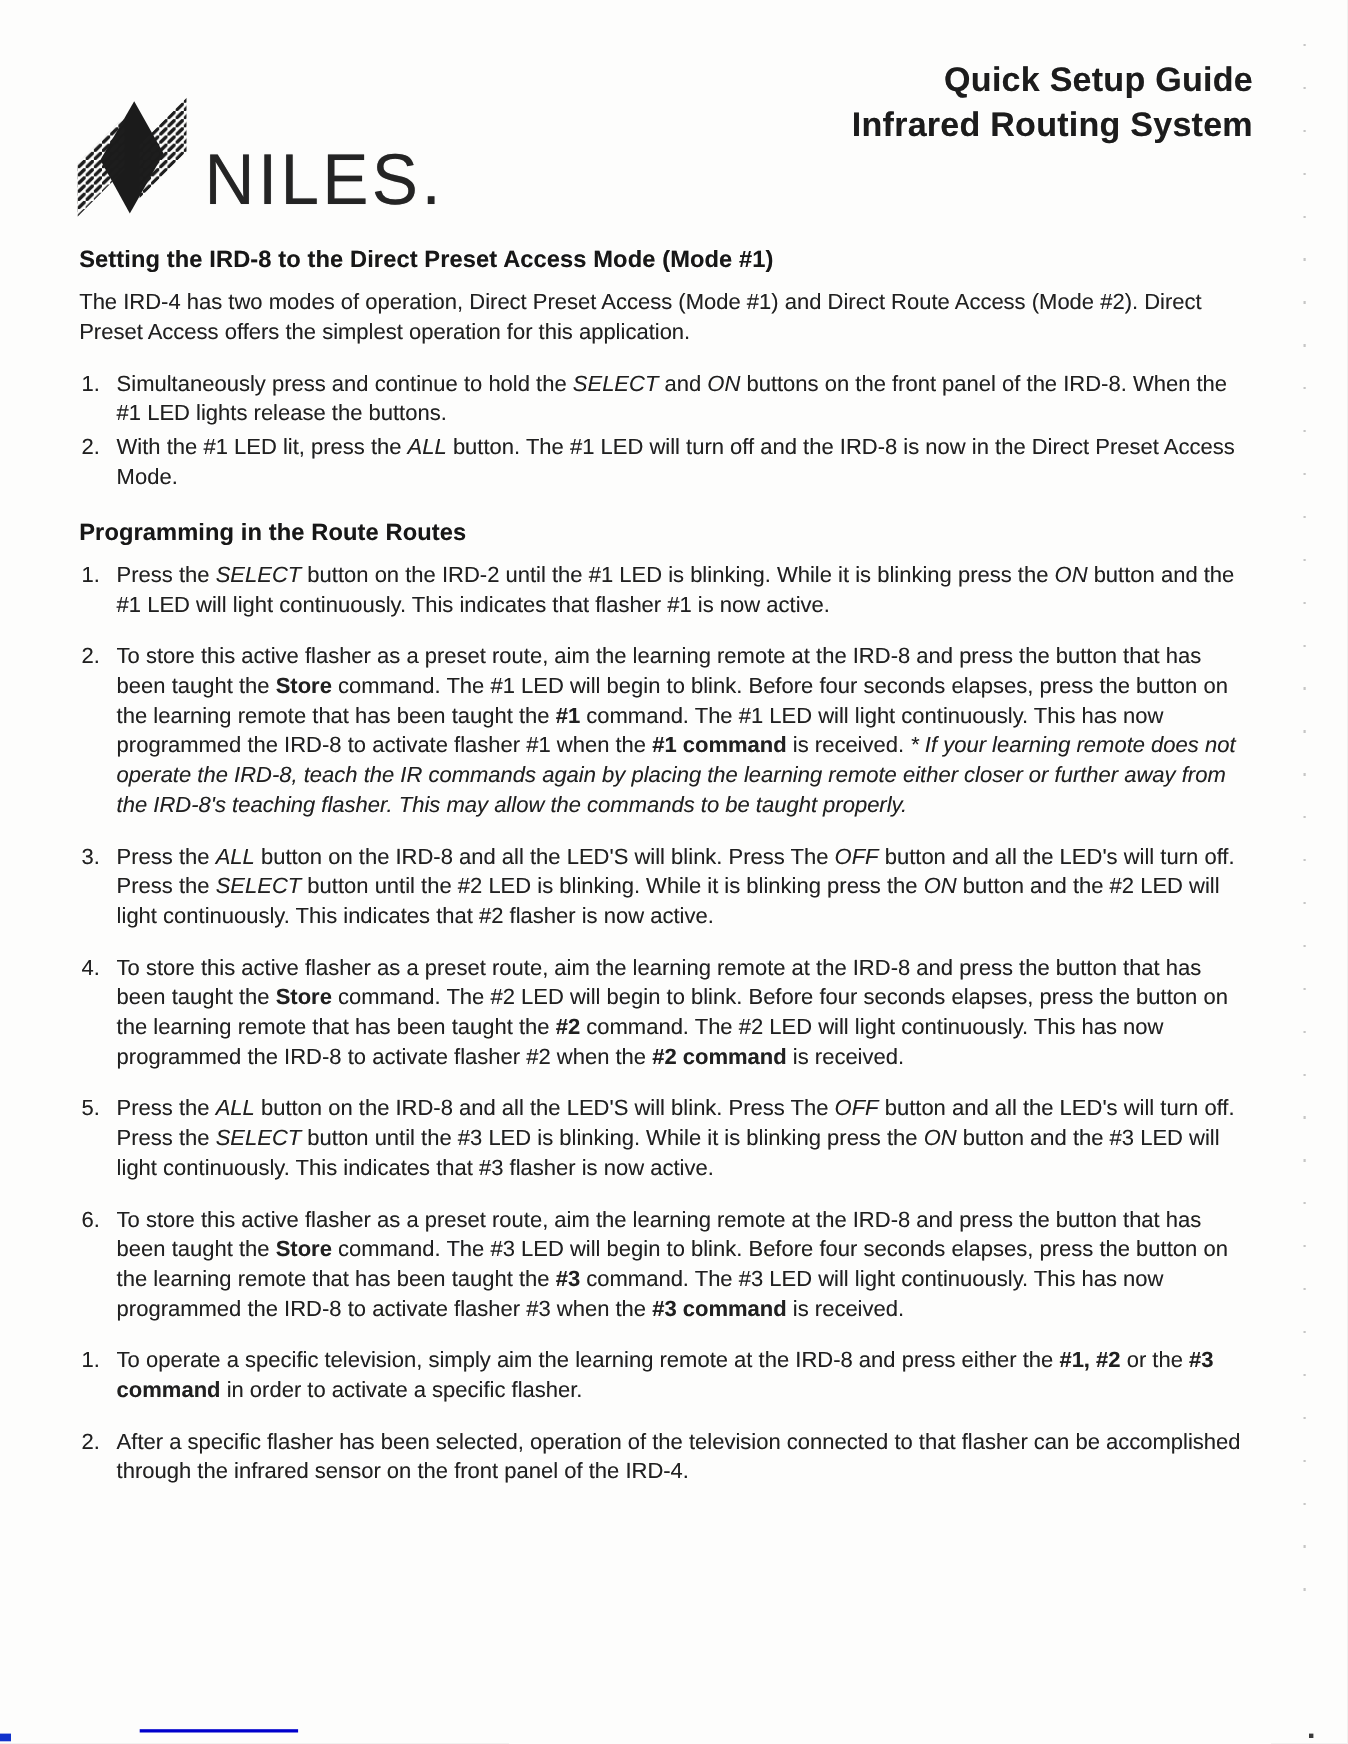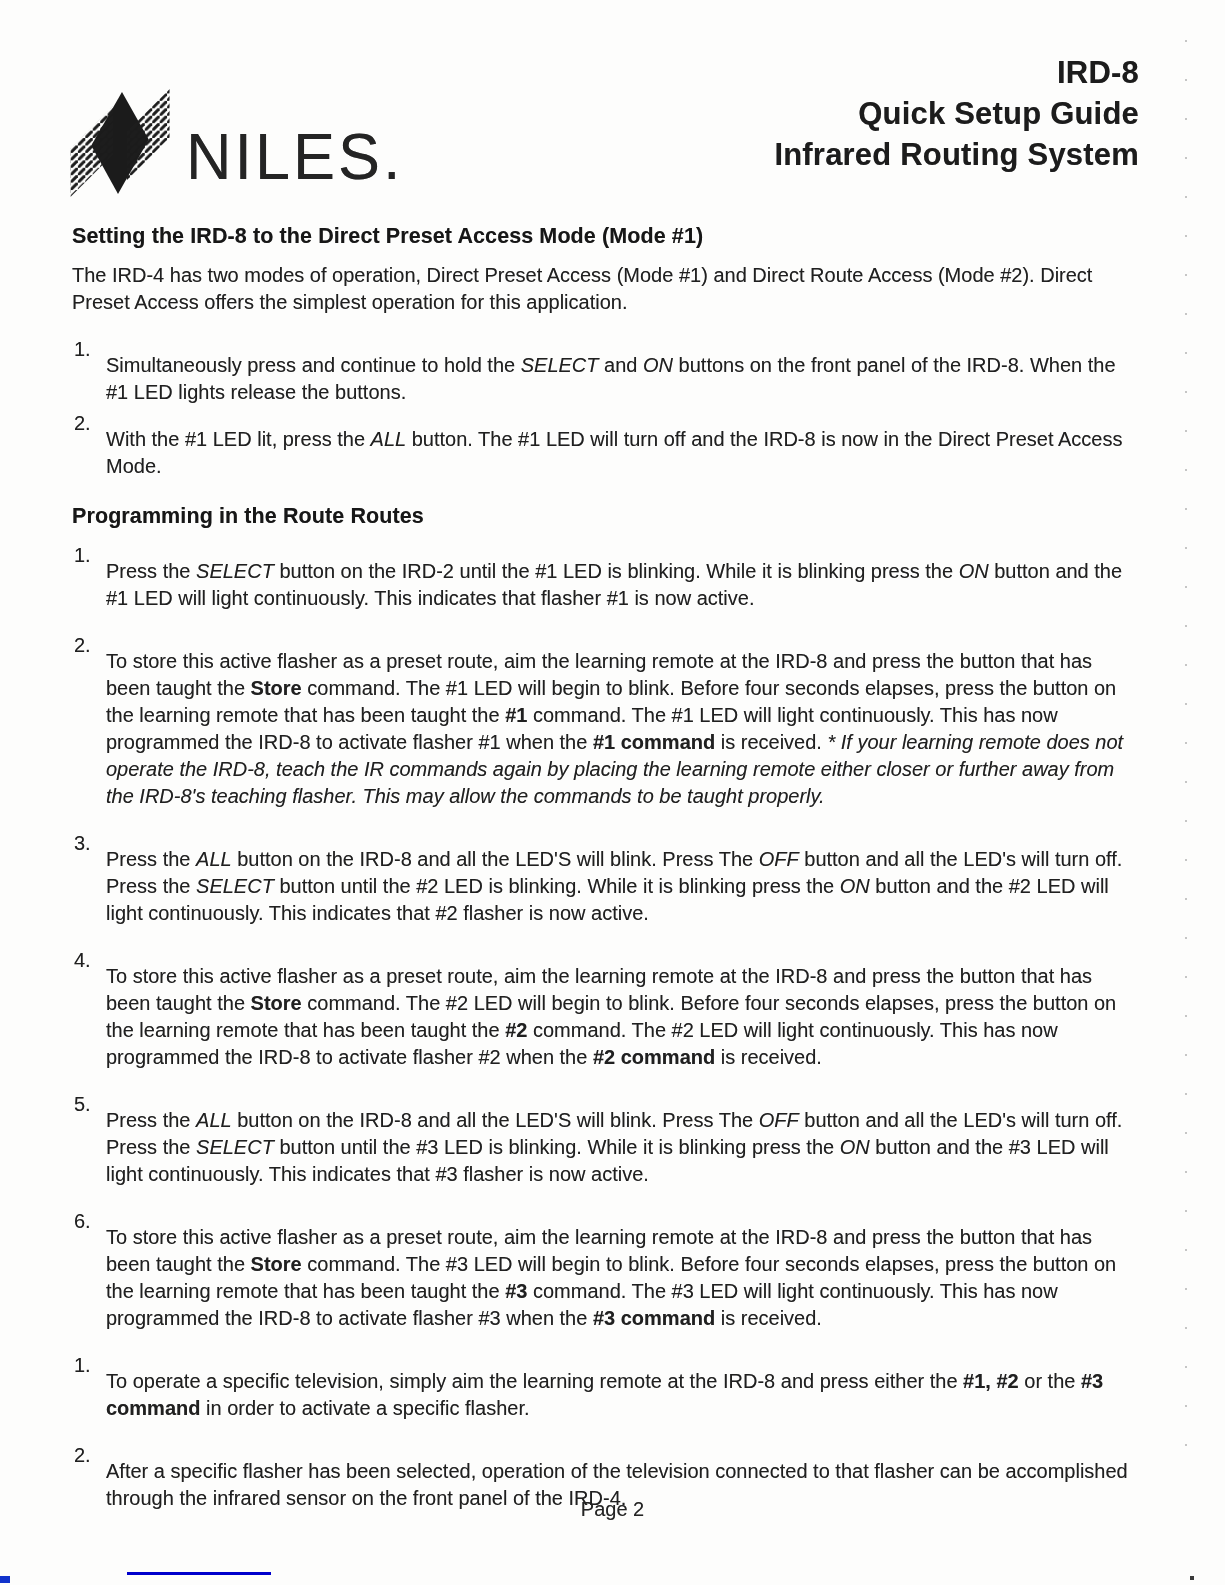--- a/index.html
+++ b/index.html
@@ -10,21 +10,21 @@
     font-family:"Liberation Sans",sans-serif;
     color:#202020;
     overflow:hidden;
     margin:0 auto;
   }
   
   .header{
     display:flex;justify-content:space-between;align-items:flex-start;
     padding:52px 86px 0 70px;
   }
-  .brand{display:flex;align-items:center;margin-top:34px;}
+  .brand{display:flex;align-items:flex-end;margin-top:34px;}
   .brand-mark{width:100px;height:114px;flex:none;}
   .brand-word{
     font-size:63px;letter-spacing:3px;font-weight:400;
     color:#242424;margin-left:16px;margin-top:26px;
     transform:scaleY(1.04);
     text-shadow:0 0 .6px rgba(0,0,0,.45);
   }
   .title-block{
     text-align:right;font-weight:bold;font-size:31px;line-height:41px;
     color:#1c1c1c;letter-spacing:.2px;
@@ -42,21 +42,21 @@
     text-shadow:0 0 .4px rgba(0,0,0,.3);
   }
   .list{margin:0;}
   .list-item{
     display:flex;font-size:20px;line-height:27px;
     text-shadow:0 0 .4px rgba(0,0,0,.3);
   }
   .list.tight .list-item{margin-bottom:4px;}
   .list.spaced .list-item{margin-bottom:20px;}
   .item-num{flex:none;width:36px;padding-left:4px;box-sizing:border-box;}
-  .item-body{flex:1;margin-top:16px;}
+  .item-body{flex:1;}
   .run-i{font-style:italic;}
   .run-b{font-weight:bold;}
   
   .footer{
     position:absolute;left:0;top:1498px;width:100%;
     text-align:center;font-size:20px;color:#242424;
     text-shadow:0 0 .4px rgba(0,0,0,.3);
   }
   
   .edge-dots{
@@ -80,21 +80,20 @@
             <path d="M-1,8.5 L8.5,-1" stroke="#1d1d1d" stroke-width="3.1"></path>
           </pattern>
         </defs>
         <polygon points="52,6 79,54 48,109 21,60" fill="#1b1b1b"></polygon>
         <polygon points="0,63 43,20 43,69 0,112" fill="url(#hatch)"></polygon>
         <polygon points="57,46 100,3 100,52 57,95" fill="url(#hatch)"></polygon>
       </svg>
       <div class="brand-word">NILES.</div>
     </div>
     <div class="title-block">
-      <div>IRD-8</div>
       <div>Quick Setup Guide</div>
       <div>Infrared Routing System</div>
     </div>
   </div>
 
   <div class="content">
 
     <div class="section">
       <div class="sec-heading">Setting the IRD-8 to the Direct Preset Access Mode (Mode #1)</div>
       <p class="intro">The IRD-4 has two modes of operation, Direct Preset Access (Mode #1) and Direct Route Access (Mode #2). Direct Preset Access offers the simplest operation for this application.</p>
@@ -148,20 +147,19 @@
           </div>
           <div class="list-item">
             <span class="item-num">2.</span>
             <span class="item-body"><span>After a specific flasher has been selected, operation of the television connected to that flasher can be accomplished through the infrared sensor on the front panel of the IRD-4.</span></span>
           </div>
         </div>
     </div>
 
   </div>
 
-  <div class="footer">Page 2</div>
 
   <div class="edge-dots"></div>
   <div class="blue-line" style="background: rgb(0, 0, 204);"></div>
   <div class="blue-corner" style="background: rgb(17, 51, 204);"></div>
   <div class="dot-br"></div>
 
 </div>
 
 </body></html>

